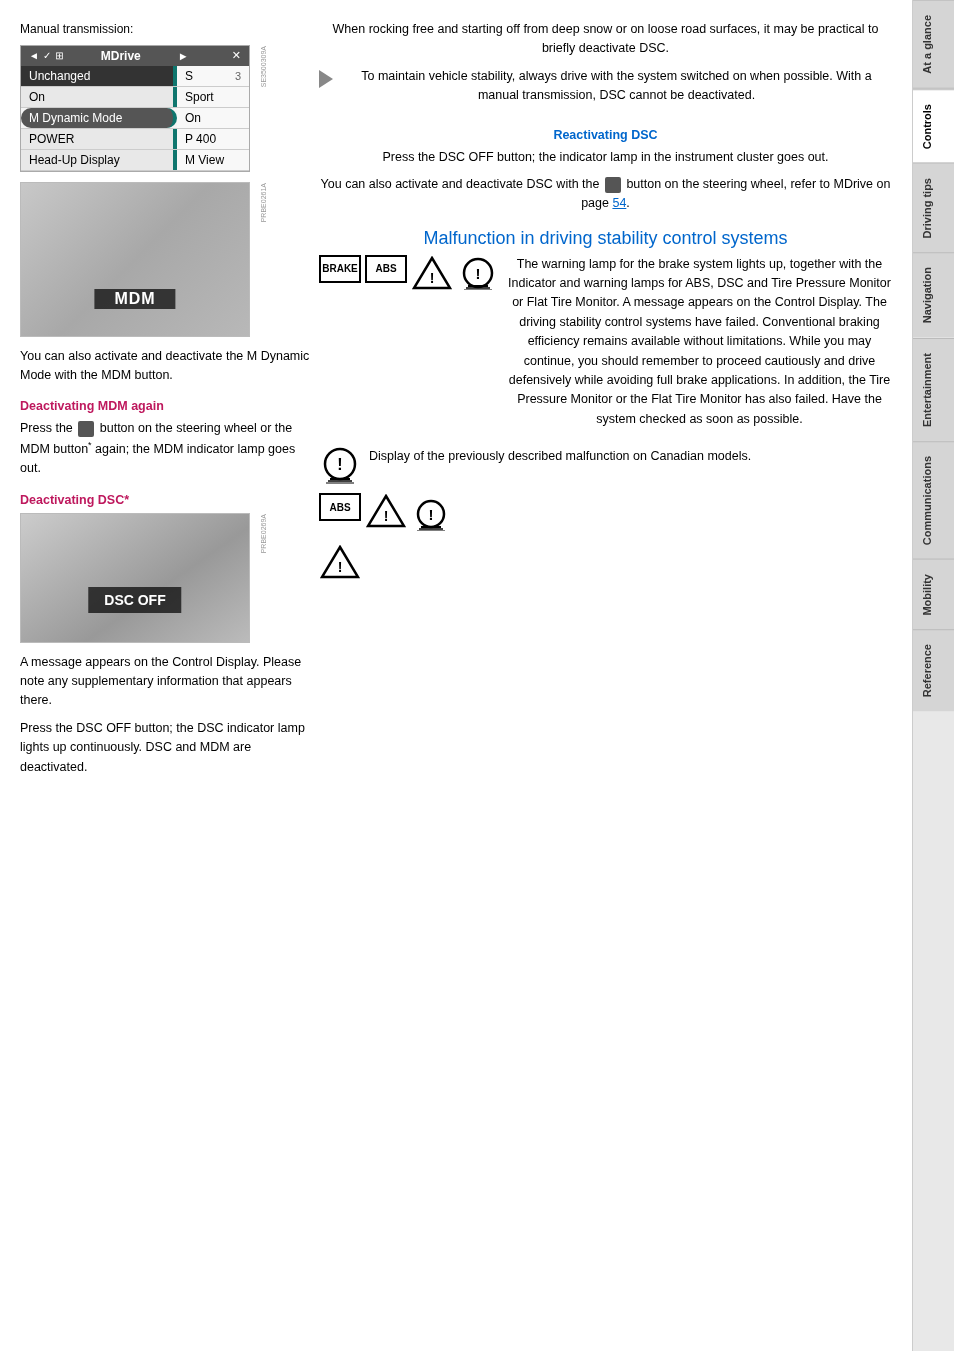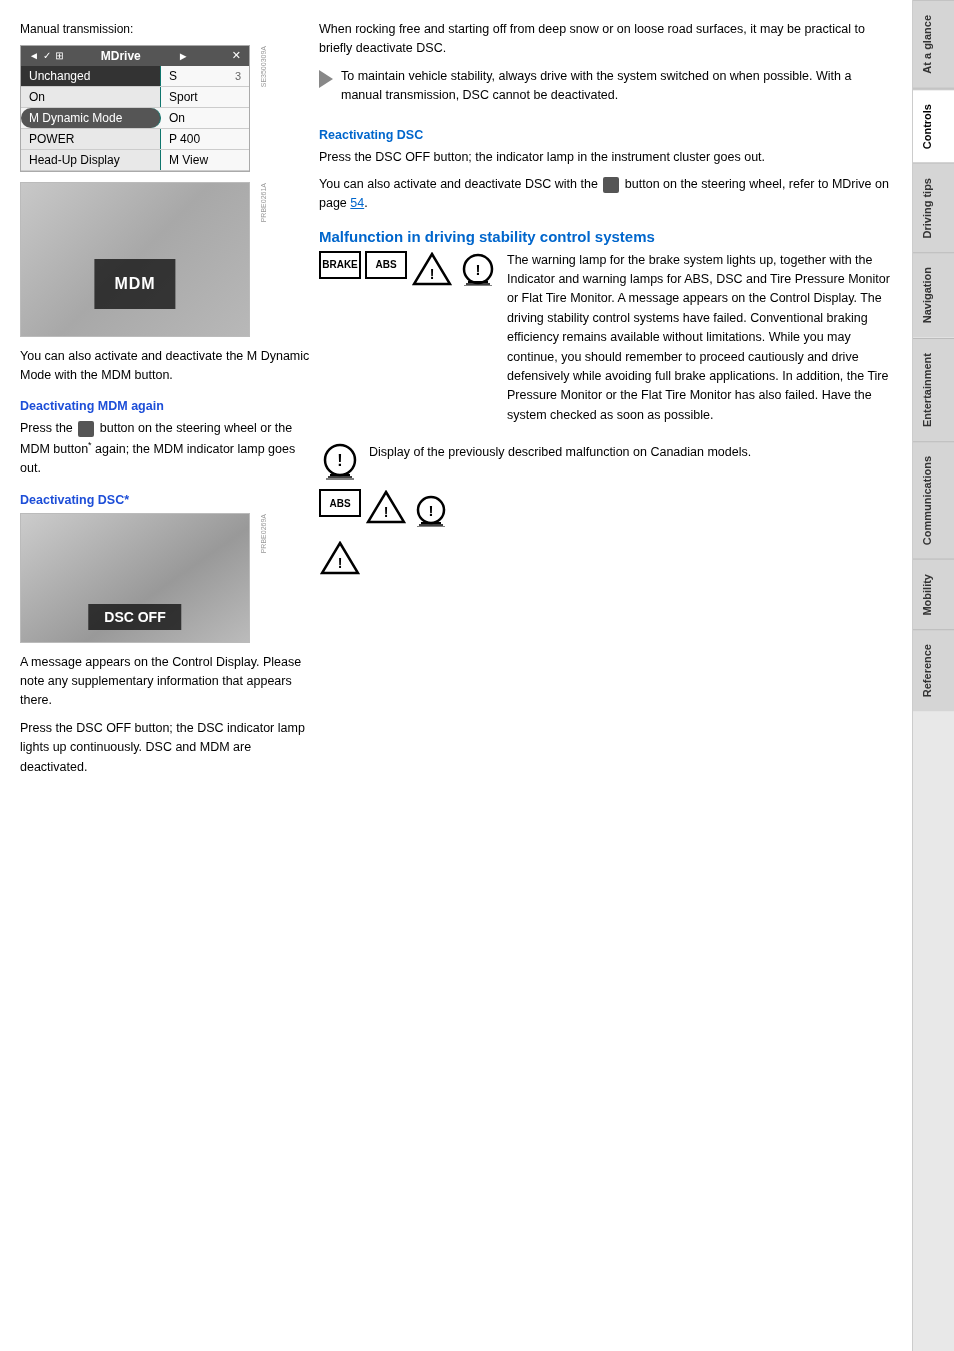--- a/index.html
+++ b/index.html
@@ -61,33 +61,34 @@
       flex: 1;
     }
 
     .left-col {
       width: 295px;
       flex-shrink: 0;
     }
 
     .right-col {
       flex: 1;
+      text-align: center;
     }
 
     
     .section-heading {
       font-size: 12.5px;
       font-weight: bold;
       color: #0066cc;
       margin-bottom: 6px;
       margin-top: 14px;
     }
 
     .section-heading.orange {
-      color: #1d4ed8;
+      color: #be185d;
     }
 
     p {
       font-size: 12.5px;
       line-height: 1.55;
       margin-bottom: 8px;
     }
 
     
     .label-text {
@@ -116,23 +117,23 @@
       display: flex;
       gap: 4px;
       font-size: 10px;
     }
     .mdrive-row {
       display: flex;
       border-bottom: 1px solid #ccc;
     }
     .mdrive-row:last-child { border-bottom: none; }
     .mdrive-left {
-      width: 140px;
+      width: 156px;
       padding: 3px 8px;
-      border-right: 1px solid #0f766e;
+      border-right: 4px solid #0f766e;
       background: #e8e8e8;
     }
     .mdrive-right {
       flex: 1;
       padding: 3px 8px;
       background: #f8f8f8;
       display: flex;
       align-items: center;
       justify-content: space-between;
     }
@@ -158,21 +159,21 @@
       border: 1px solid #bbb;
       display: flex;
       align-items: flex-end;
       justify-content: center;
       margin-bottom: 10px;
       position: relative;
     }
     .mdm-label {
       background: rgba(0,0,0,0.7);
       color: #fff;
-      padding: 16px 20px;
+      padding: 1px 20px;
       font-size: 16px;
       font-weight: bold;
       margin-bottom: 15px;
       letter-spacing: 1px;
     }
 
     
     .dsc-image {
       width: 230px;
       height: 130px;
@@ -349,41 +350,41 @@
 
       <p>You can also activate and deactivate the M Dynamic Mode with the MDM button.</p>
 
       <div class="section-heading orange">Deactivating MDM again</div>
       <p>Press the <span class="inline-icon"></span> button on the steering wheel or the MDM button<span class="superscript">*</span> again; the MDM indicator lamp goes out.</p>
 
       <div class="section-heading orange">Deactivating DSC*</div>
 
       <div class="dsc-image" style="position:relative;">
         <div class="gear-interior"></div>
-        <div class="dsc-label" style="position:absolute;bottom:0;left:50%;transform:translateX(-50%);">DSC OFF</div>
+        <div class="dsc-label" style="position:absolute;bottom:17px;left:50%;transform:translateX(-50%);">DSC OFF</div>
         <div style="position:absolute;right:-18px;top:0;writing-mode:vertical-rl;font-size:7px;color:#999;transform:rotate(180deg);">PRBE0269A</div>
       </div>
 
       <p>A message appears on the Control Display. Please note any supplementary information that appears there.</p>
       <p>Press the DSC OFF button; the DSC indicator lamp lights up continuously. DSC and MDM are deactivated.</p>
     </div>
 
     <div class="right-col">
       <p>When rocking free and starting off from deep snow or on loose road surfaces, it may be practical to briefly deactivate DSC.</p>
 
       <div class="note-box">
         <div class="triangle-right"></div>
         <p>To maintain vehicle stability, always drive with the system switched on when possible. With a manual transmission, DSC cannot be deactivated.</p>
       </div>
 
       <div class="section-heading">Reactivating DSC</div>
       <p>Press the DSC OFF button; the indicator lamp in the instrument cluster goes out.</p>
       <p>You can also activate and deactivate DSC with the <span class="inline-icon"></span> button on the steering wheel, refer to MDrive on page <span style="color:#0066cc;text-decoration:underline;">54</span>.</p>
 
-      <div class="section-heading" style="font-size:15px;font-weight:bold;color:#0066cc;">
+      <div class="section-heading" style="font-size:18px;font-weight:normal;color:#0066cc;">
         <span>Malfunction in driving stability control systems</span>
       </div>
 
       <div class="warning-group">
         <div class="warning-icons">
           <div class="warn-box">
             <span>BRAKE</span>
           </div>
           <div class="warn-box">
             <span>ABS</span>

